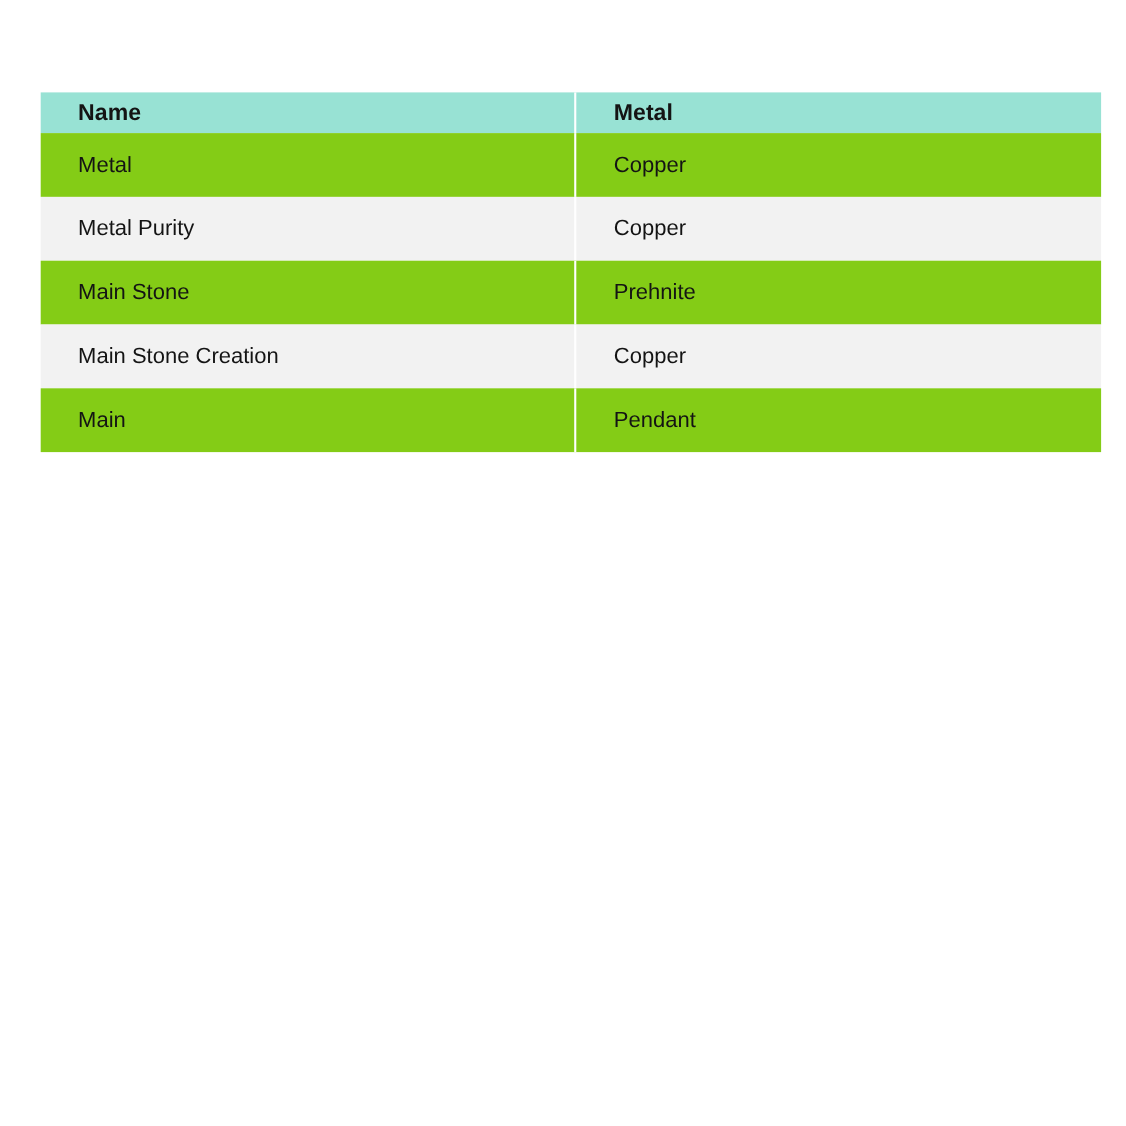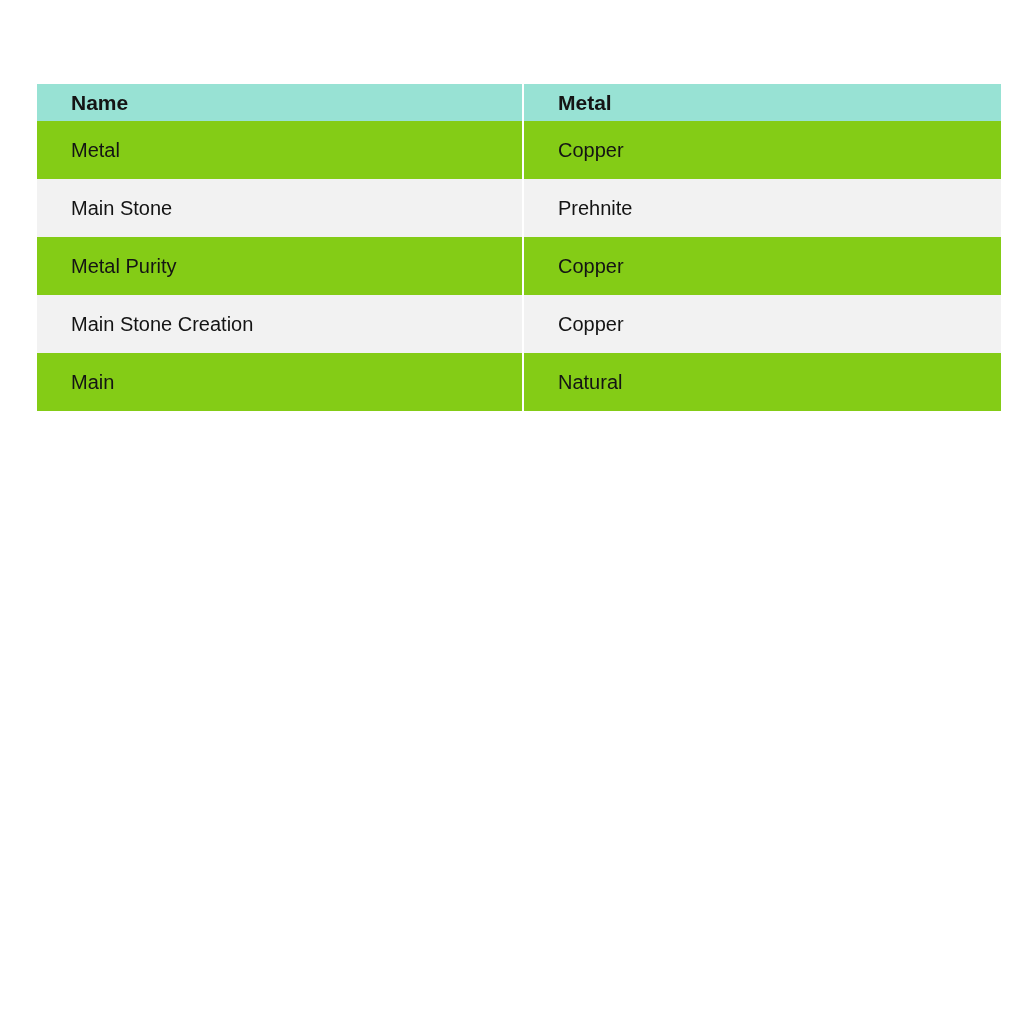--- a/index.html
+++ b/index.html
@@ -63,30 +63,30 @@
         <th>Name</th>
         <th>Metal</th>
       </tr>
     </thead>
     <tbody>
       <tr>
         <td>Metal</td>
         <td>Copper</td>
       </tr>
       <tr>
+        <td>Metal Purity</td>
+        <td>Copper</td>
+      </tr>
+      <tr>
         <td>Main Stone</td>
         <td>Prehnite</td>
-      </tr>
-      <tr>
-        <td>Metal Purity</td>
-        <td>Copper</td>
       </tr>
       <tr>
         <td>Main Stone Creation</td>
         <td>Copper</td>
       </tr>
       <tr>
         <td>Main</td>
-        <td>Natural</td>
+        <td>Pendant</td>
       </tr>
     </tbody>
   </table>
 </div>
 
 </body></html>

